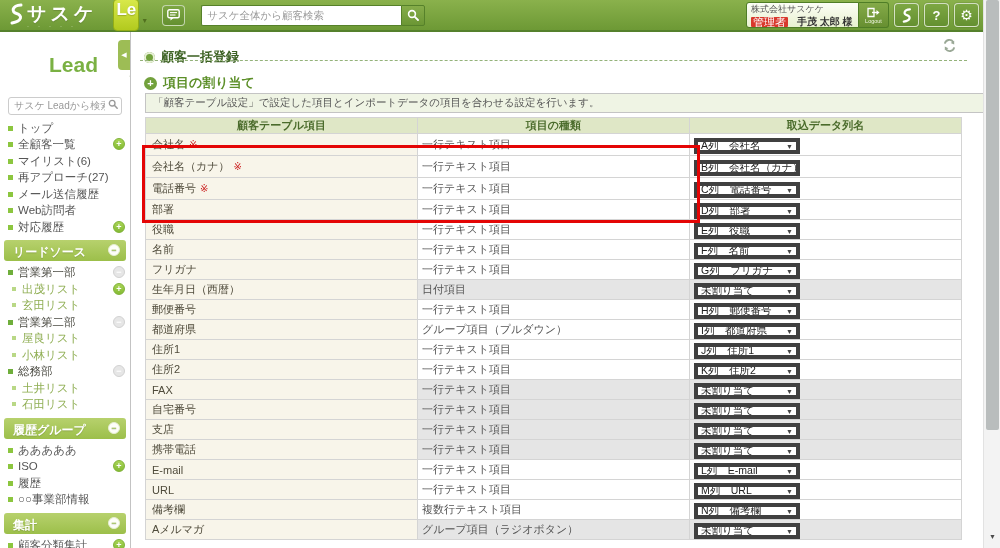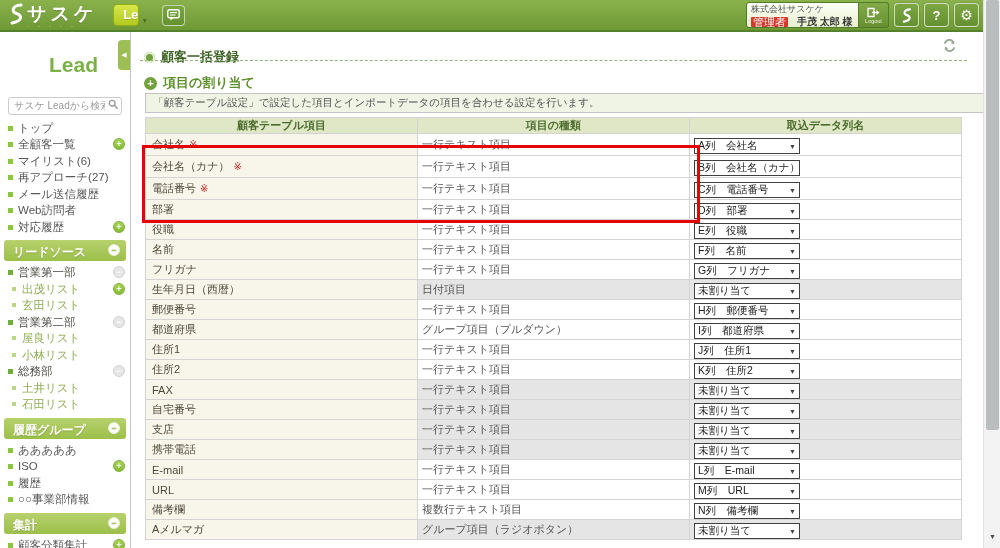--- a/index.html
+++ b/index.html
@@ -9,23 +9,23 @@
   .page { width:983px; height:548px; display:flex; flex-direction:column; }
 
   
   .topbar { height:32px; flex:0 0 32px; display:flex; align-items:center;
     background:linear-gradient(#8ab14c,#6d9935); border-bottom:2px solid #55812c; }
   .logo { display:flex; align-items:flex-end; margin-left:8px; color:#fff; }
   .logo-swirl { margin-right:3px; margin-bottom:3px; }
   .logo-text { font-size:19px; font-weight:bold; letter-spacing:4px; line-height:19px;
     text-shadow:0 1px 1px rgba(0,0,0,.15); }
   .logo-dots { font-size:6px; letter-spacing:9px; line-height:4px; display:block; color:#eaf3d8; }
-  .le-btn { margin-left:16px; width:26px; height:22px; border-radius:4px;
+  .le-btn { margin-left:16px; width:26px; height:32px; border-radius:4px;
     background:linear-gradient(#d8e84a,#b2ca1e); border:1px solid #93ad15;
-    color:#fff; font-weight:bold; font-size:13px; text-align:right; line-height:20px;
+    color:#fff; font-weight:bold; font-size:17px; text-align:center; line-height:20px;
     text-shadow:0 1px 1px rgba(0,0,0,.2); cursor:pointer; }
   .le-caret { color:#51701f; font-size:7px; margin-left:2px; margin-top:10px; }
   .chat-btn { margin-left:14px; width:23px; height:21px; border-radius:4px;
     background:linear-gradient(#7da743,#649030); border:1px solid rgba(255,255,255,.6);
     display:flex; align-items:center; justify-content:center; cursor:pointer; }
   .search-wrap { display:flex; margin-left:16px; height:21px; }
   .search-input { width:200px; height:21px; border:1px solid #56812a; border-right:none;
     border-radius:2px 0 0 2px; font-size:10.5px; padding:0 5px; color:#333; outline:none; }
   .search-input::placeholder { color:#999; }
   .search-btn { width:24px; height:21px; border:1px solid #56812a; border-radius:0 2px 2px 0;
@@ -121,21 +121,21 @@
   .tbl td.grp-td { height:14px; background:#f0ecdf; color:#6d6049; font-size:11px;
     font-weight:bold; padding-left:6px; }
   .tbl td.c1 { width:275px; background:#f8f5ea; font-size:11px; font-weight:normal;
     color:#4f4b3b; padding-left:6px; }
   .tbl td.c2 { width:135px; font-size:11px; color:#555; padding-left:4px; }
   .tbl td.c3 { width:407px; }
   .tbl tr.r td { height:18px; }
   .tbl tr.hl td { height:22px; }
   .tbl tr.un td.c2, .tbl tr.un td.c3 { background:#e5e5e5; }
   .req { color:#cc2222; margin-left:4px; font-size:10px; }
-  .select { display:inline-flex; width:106px; height:16px; border:1px solid #404040;
+  .select { display:inline-flex; width:106px; height:16px; border:4px solid #404040;
     background:#fff; align-items:center; justify-content:space-between;
     padding:0 3px; margin-left:4px; font-size:10.5px; color:#222; cursor:pointer;
     white-space:nowrap; overflow:hidden; }
   .select .caret { font-size:7px; color:#444; margin-left:2px; }
   .overlay { position:absolute; top:113px; left:11px; width:558px; height:78px;
     border:3px solid #e40505; pointer-events:none; }
 
   
   .scrollbar { width:17px; flex:0 0 17px; background:#f3f3f3; position:relative;
     border-left:1px solid #e2e2e2; }
@@ -162,20 +162,29 @@
       </div>
       <div class="le-btn">Le</div>
       <div class="le-caret">▼</div>
       <div class="chat-btn">
         <svg width="13" height="12" viewBox="0 0 13 12">
           <rect x="0.8" y="0.8" width="11.4" height="8" rx="1.5" fill="none" stroke="#fff" stroke-width="1.4"></rect>
           <path d="M3.5 9 L3.5 11.5 L6.5 9" fill="#fff"></path>
           <line x1="3" y1="3.6" x2="10" y2="3.6" stroke="#fff" stroke-width="1.1"></line>
           <line x1="3" y1="6" x2="8.5" y2="6" stroke="#fff" stroke-width="1.1"></line>
         </svg>
+      </div>
+      <div class="search-wrap">
+        <input class="search-input" type="text" placeholder="サスケ全体から顧客検索" style="">
+        <div class="search-btn">
+          <svg width="12" height="12" viewBox="0 0 12 12">
+            <circle cx="5" cy="5" r="3.4" fill="none" stroke="#fff" stroke-width="1.6"></circle>
+            <line x1="7.6" y1="7.6" x2="11" y2="11" stroke="#fff" stroke-width="1.8" stroke-linecap="round"></line>
+          </svg>
+        </div>
       </div>
       <div class="tb-spacer"></div>
       <div class="userbox">
         <div class="user-co">株式会社サスケケ</div>
         <div class="user-line">
           <span class="user-badge">管理者</span>
           <span class="user-name">手茂 太郎 様</span>
         </div>
       </div>
       <div class="logout-btn">

